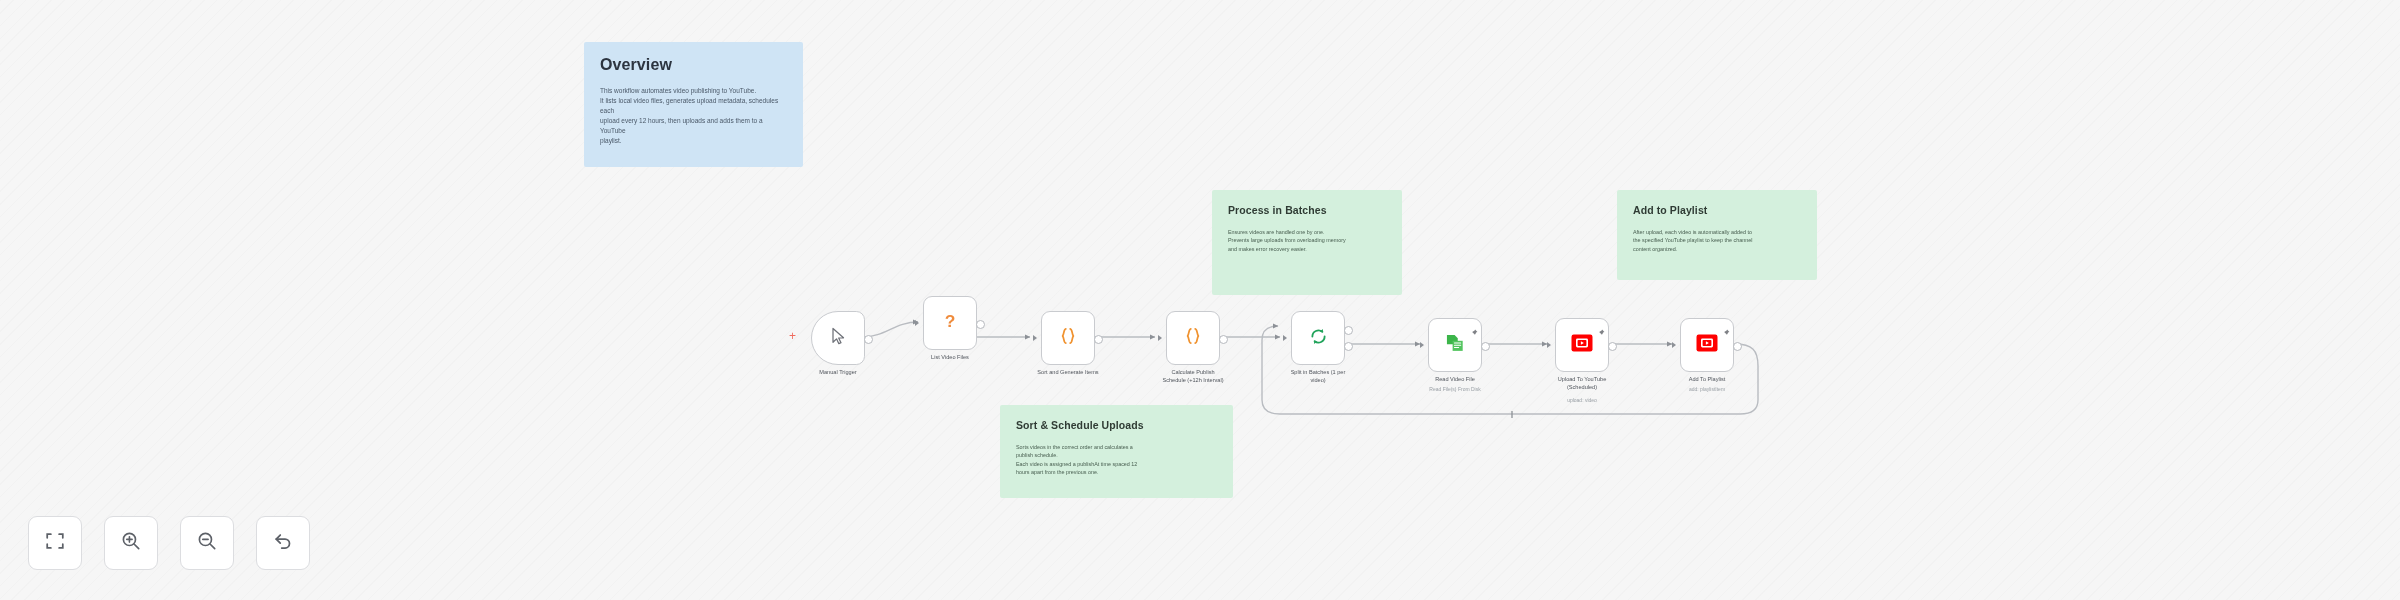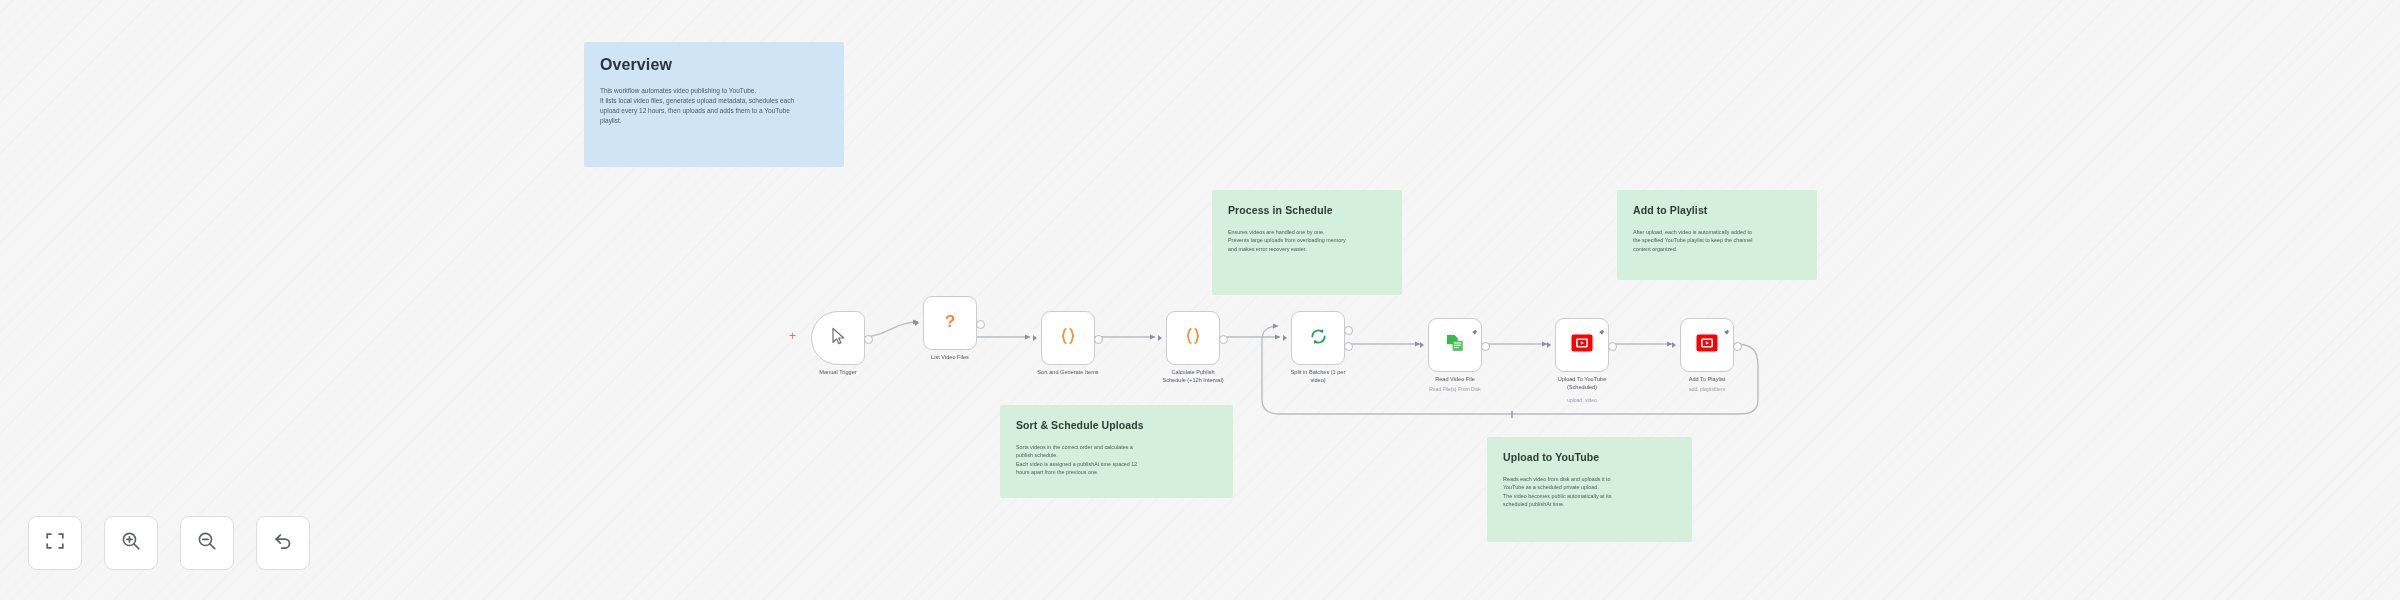--- a/index.html
+++ b/index.html
@@ -207,58 +207,51 @@
 
       <path d="M1735,344 C1752,344 1758,350 1758,366
                L1758,400 C1758,410 1752,414 1740,414
                L1280,414 C1268,414 1262,410 1262,400
                L1262,340 C1262,330 1268,326 1278,326" marker-end="url(#arw)"></path>
     </g>
 
     <path d="M1512,411 L1512,418" stroke="#8d9197" stroke-width="1.3"></path>
   </svg>
 
-  <div class="note blue" style="left:584px; top:42px; width:260px; height:125px;">
+  <div class="note blue" style="left:584px; top:42px; width:219px; height:125px;">
     <div class="note-title">Overview</div>
     <div class="note-body">This workflow automates video publishing to YouTube.
 It lists local video files, generates upload metadata, schedules each
 upload every 12 hours, then uploads and adds them to a YouTube
 playlist.</div>
   </div>
 
 
   <div class="note green" style="left:1212px; top:190px; width:190px; height:105px;">
-    <div class="note-title">Process in Schedule</div>
+    <div class="note-title">Process in Batches</div>
     <div class="note-body">Ensures videos are handled one by one.
 Prevents large uploads from overloading memory
 and makes error recovery easier.</div>
   </div>
 
   <div class="note green" style="left:1617px; top:190px; width:200px; height:90px;">
     <div class="note-title">Add to Playlist</div>
     <div class="note-body">After upload, each video is automatically added to
 the specified YouTube playlist to keep the channel
 content organized.</div>
   </div>
 
   <div class="note green" style="left:1000px; top:405px; width:233px; height:93px;">
     <div class="note-title">Sort &amp; Schedule Uploads</div>
     <div class="note-body">Sorts videos in the correct order and calculates a
 publish schedule.
 Each video is assigned a publishAt time spaced 12
 hours apart from the previous one.</div>
   </div>
 
-  <div class="note green" style="left:1487px; top:437px; width:205px; height:105px;">
-    <div class="note-title">Upload to YouTube</div>
-    <div class="note-body">Reads each video from disk and uploads it to
-YouTube as a scheduled private upload.
-The video becomes public automatically at its
-scheduled publishAt time.</div>
-  </div>
 
   <div class="plus-start" style="left:789px; top:330px;">+</div>
 
   <div class="node" style="left:811px; top:311px;">
     <div class="node-box trigger">
       <span class="icn">
         <svg width="20" height="20" viewBox="0 0 24 24">
           <path d="M6 3 L6 19.5 L10.2 15.4 L13 21.2 L15.6 20 L12.8 14.4 L18.6 14.2 Z" fill="#ffffff" stroke="#6e7178" stroke-width="1.5" stroke-linejoin="round"></path>
         </svg>
       </span>

